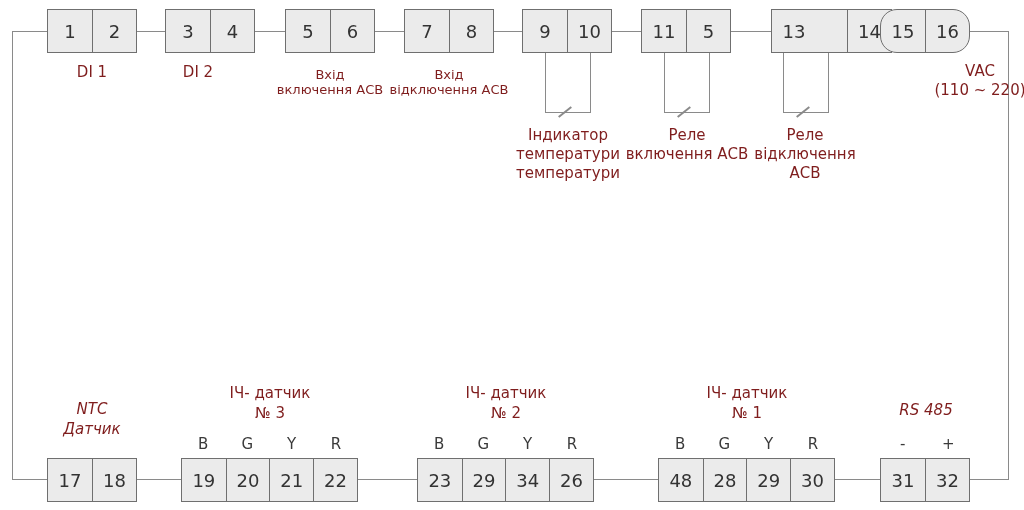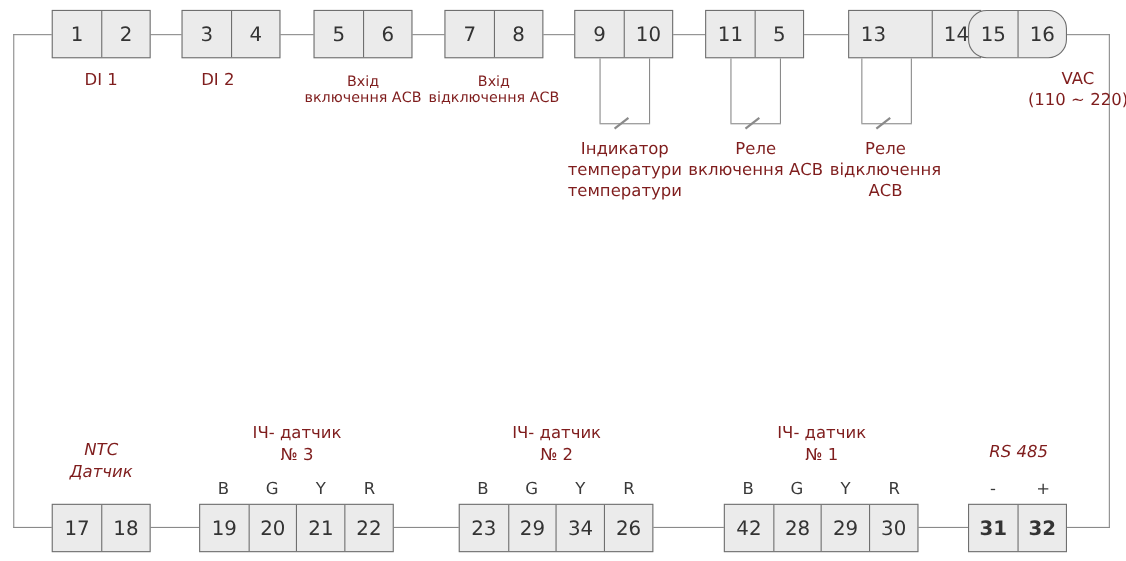--- a/index.html
+++ b/index.html
@@ -177,23 +177,23 @@
     <div class="cell">21</div>
     <div class="cell">22</div>
   </div>
   <div class="block four" style="left:417px; top:458px;">
     <div class="cell">23</div>
     <div class="cell">29</div>
     <div class="cell">34</div>
     <div class="cell">26</div>
   </div>
   <div class="block four" style="left:658px; top:458px;">
-    <div class="cell">42</div>
+    <div class="cell">48</div>
     <div class="cell">28</div>
     <div class="cell">29</div>
     <div class="cell">30</div>
   </div>
-  <div class="block" style="left:880px; top:458px;font-weight:bold;">
+  <div class="block" style="left:880px; top:458px;">
     <div class="cell">31</div>
     <div class="cell">32</div>
   </div>
 
 </div>
 
 </body></html>

